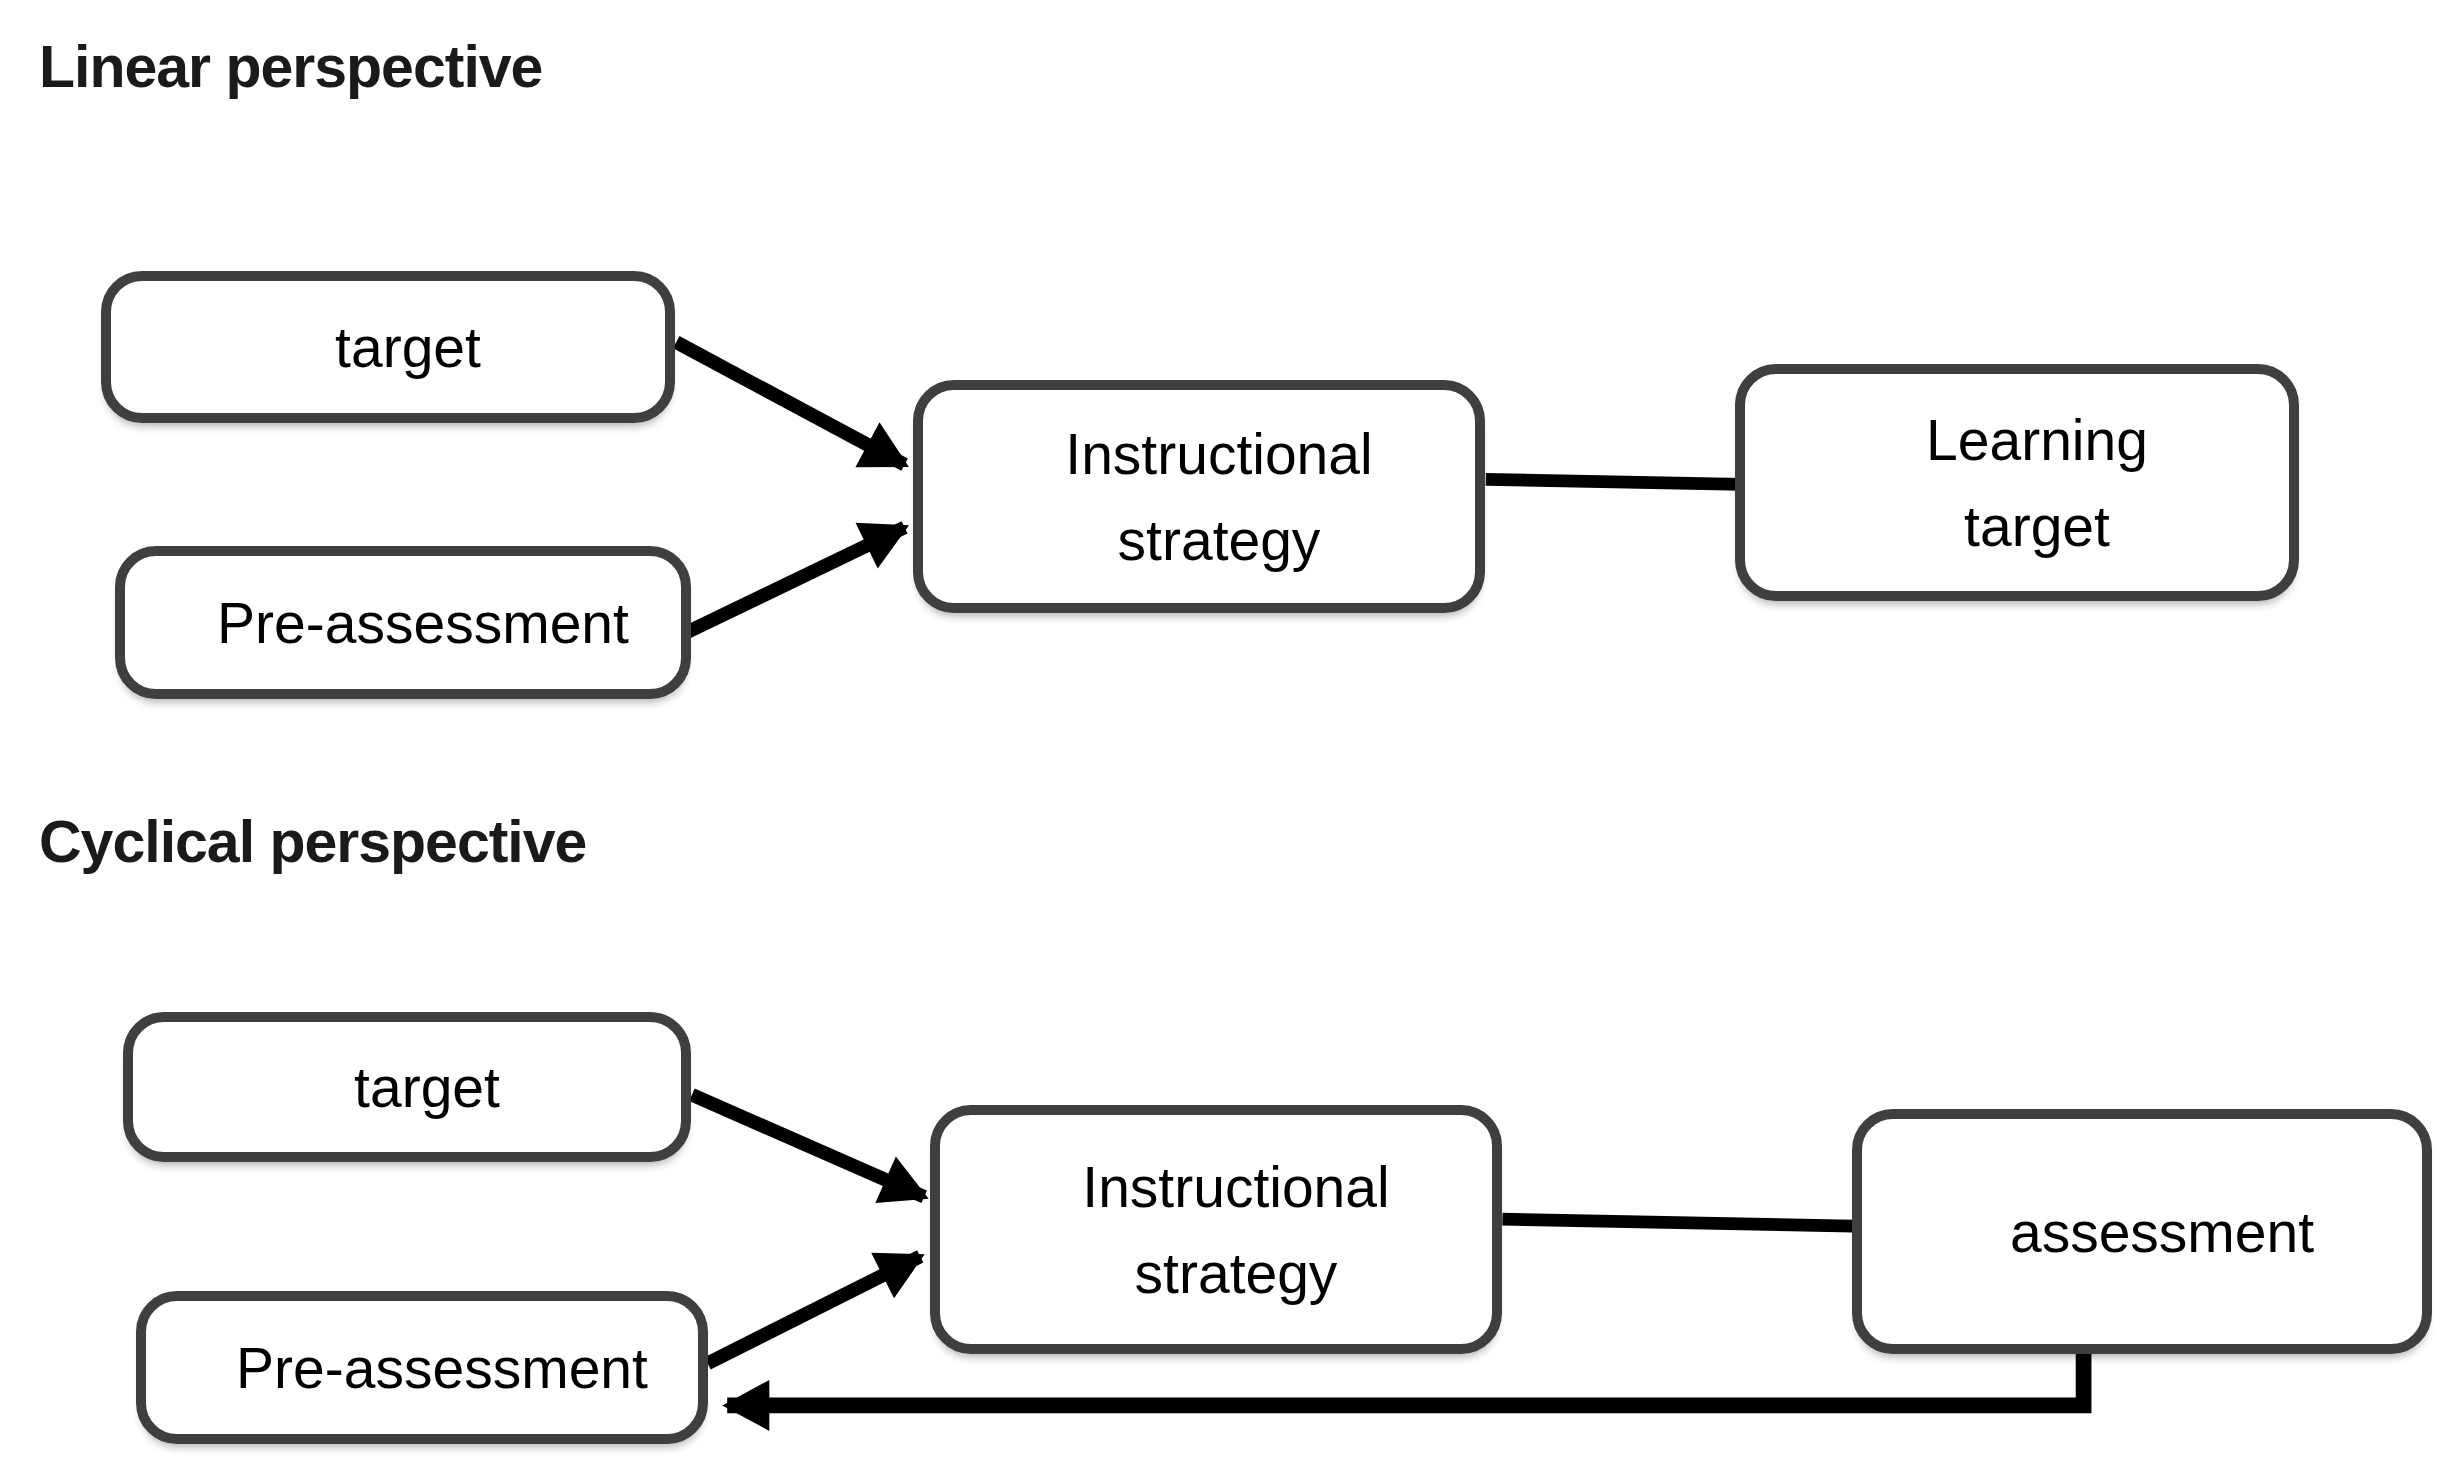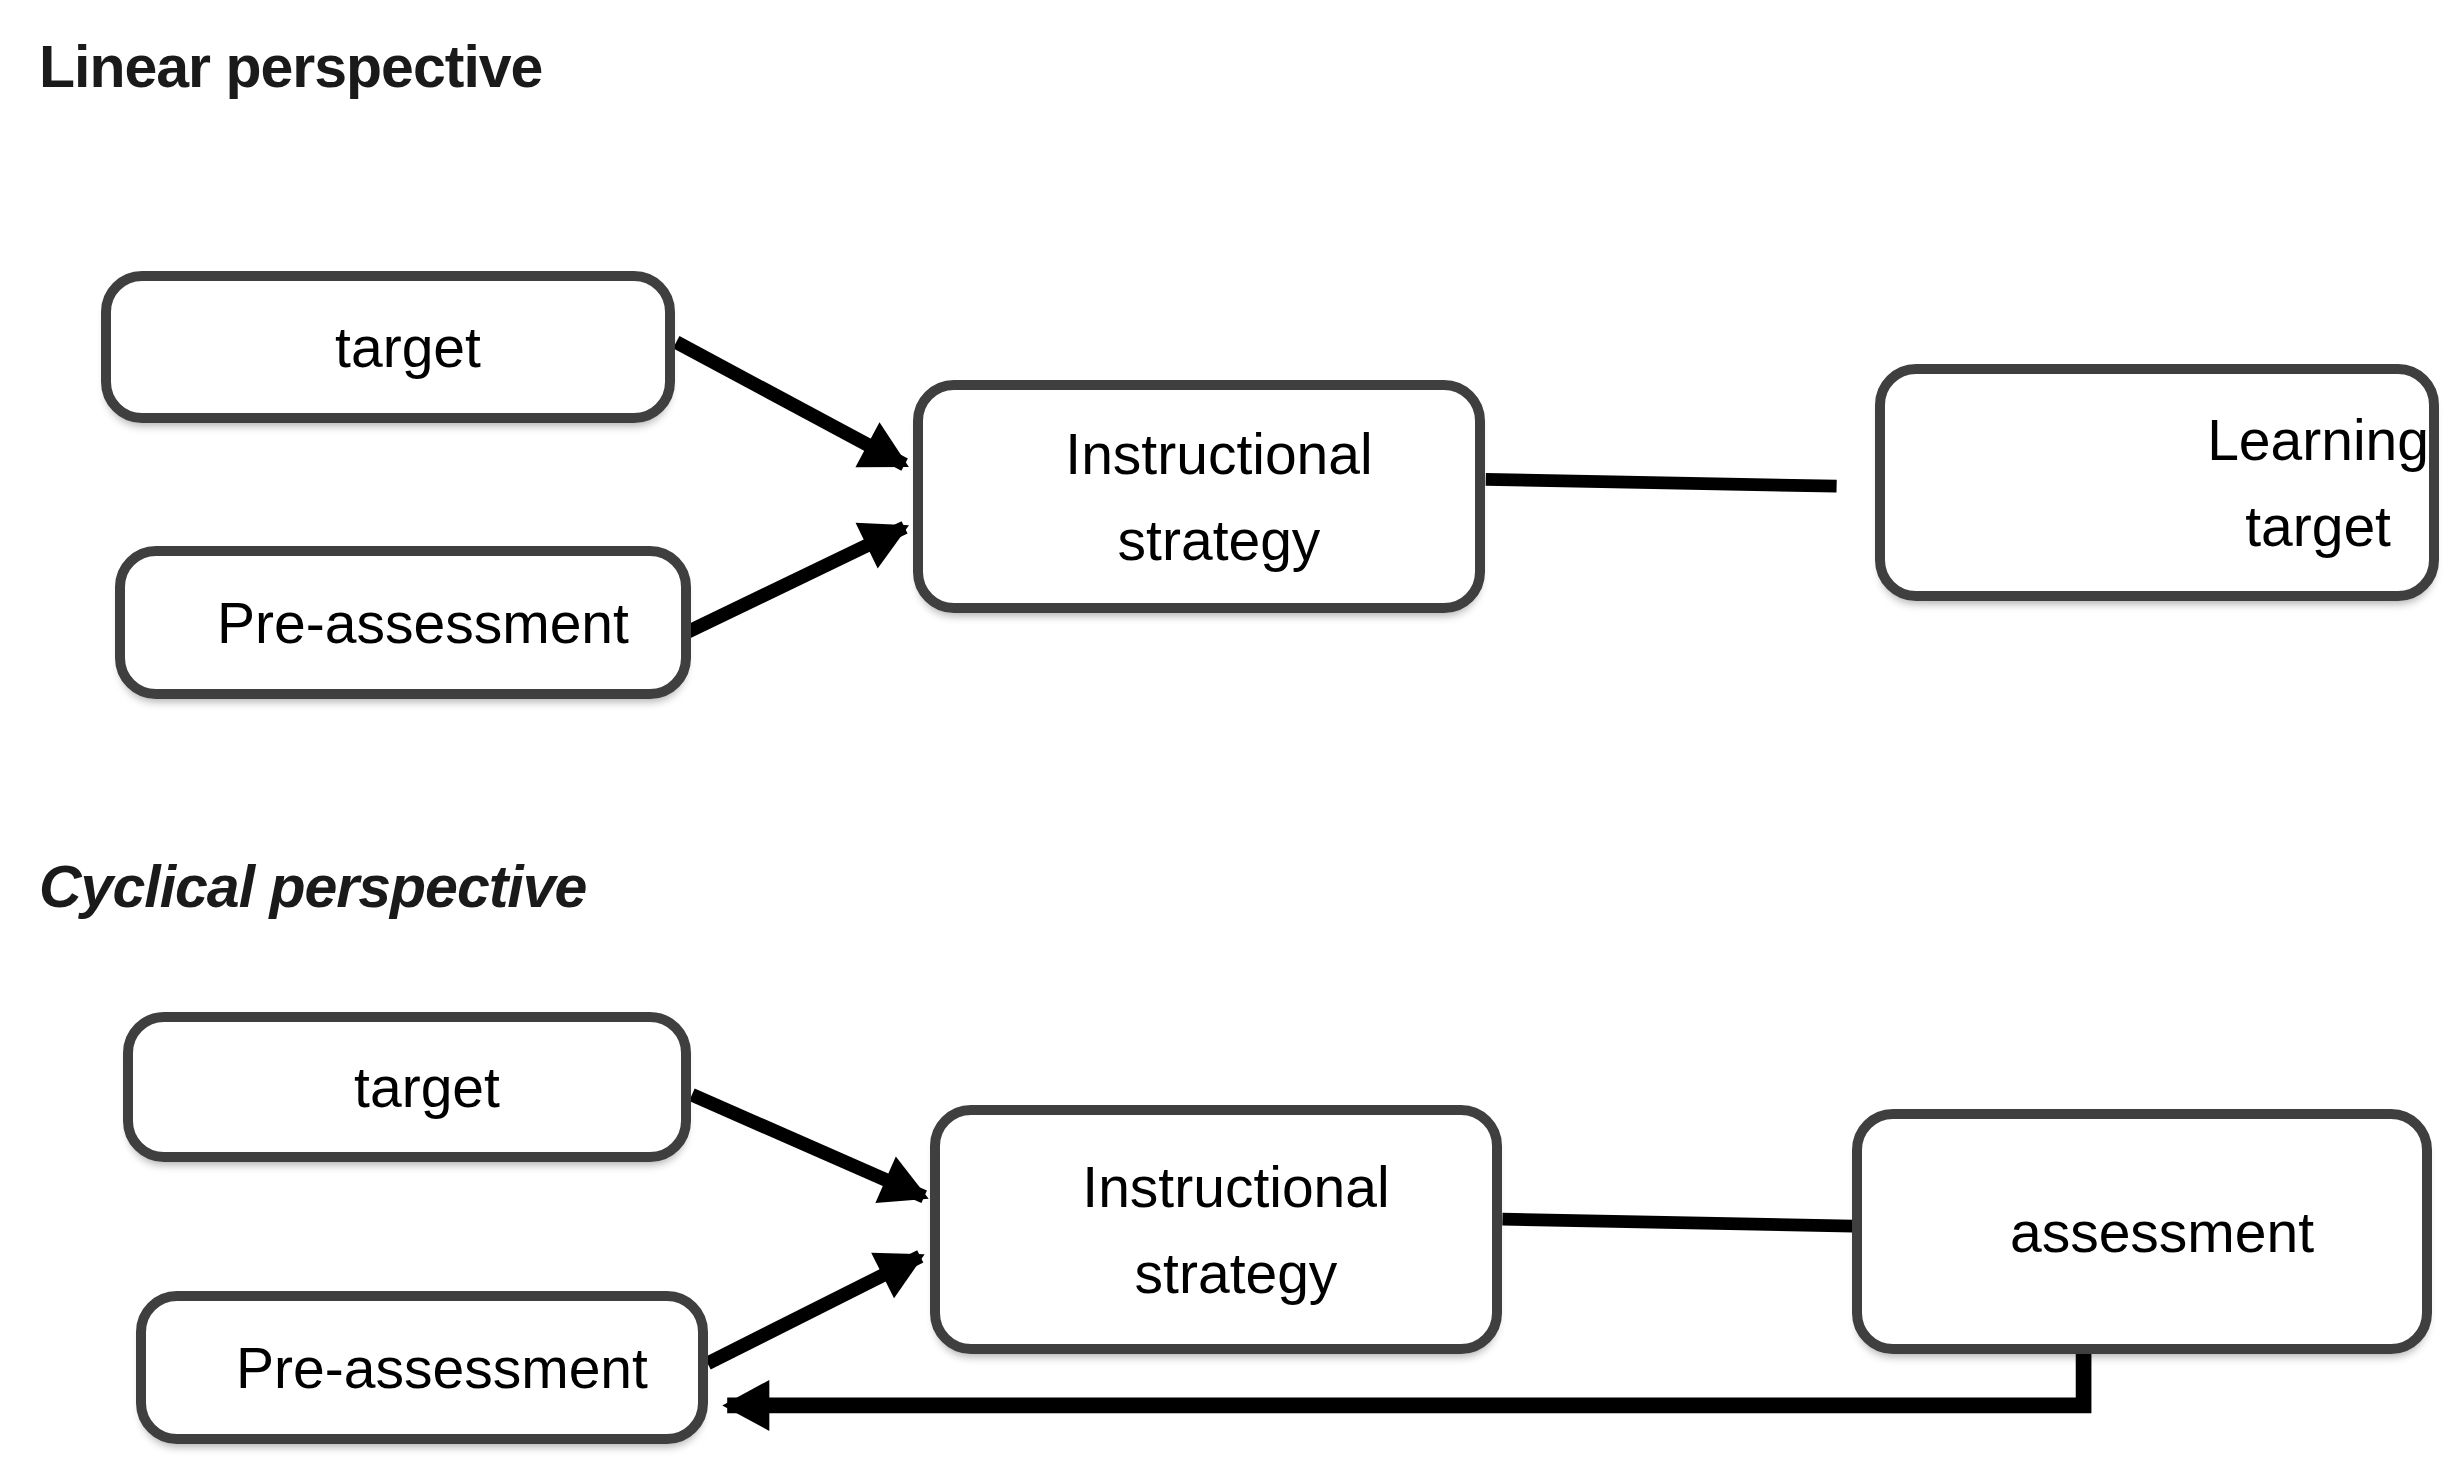--- a/index.html
+++ b/index.html
@@ -53,21 +53,21 @@
   .overlay .stroke{stroke:var(--c-connector);fill:none;}
   .overlay .head{fill:var(--c-connector);}
 </style>
 </head>
 <body>
 
 <div class="canvas">
 
   <div class="section-title" style="left:39px;top:33px;">Linear perspective</div>
 
-  <div class="section-title" style="left:39px;top:853px;font-style:italic;">Cyclical perspective</div>
+  <div class="section-title" style="left:39px;top:808px;">Cyclical perspective</div>
 
   <svg class="overlay" viewBox="0 0 2506 1510">
     <defs>
       <marker id="ah" markerUnits="userSpaceOnUse" markerWidth="50" markerHeight="54" refX="44" refY="27" orient="auto">
         <path class="head" d="M1,1 L49,27 L1,53 Z"></path>
       </marker>
     </defs>
 
     <line class="stroke" x1="690" y1="349" x2="923" y2="474" stroke-width="14" marker-end="url(#ah)"></line>
     <line class="stroke" x1="697" y1="647" x2="923" y2="538" stroke-width="14" marker-end="url(#ah)"></line>
@@ -87,21 +87,21 @@
     <span>Pre-assessment</span>
   </div>
 
   <div class="node" style="left:913px;top:380px;width:572px;height:233px;">
     <span>
       <span style="display:block">Instructional</span>
       <span style="display:block">strategy</span>
     </span>
   </div>
 
-  <div class="node" style="left:1875px;top:364px;width:564px;height:237px;justify-content:flex-end;">
+  <div class="node" style="left:1735px;top:364px;width:564px;height:237px;">
     <span>
       <span style="display:block">Learning</span>
       <span style="display:block">target</span>
     </span>
   </div>
 
   <div class="node" style="left:123px;top:1012px;width:568px;height:150px;">
     <span>target</span>
   </div>
 

